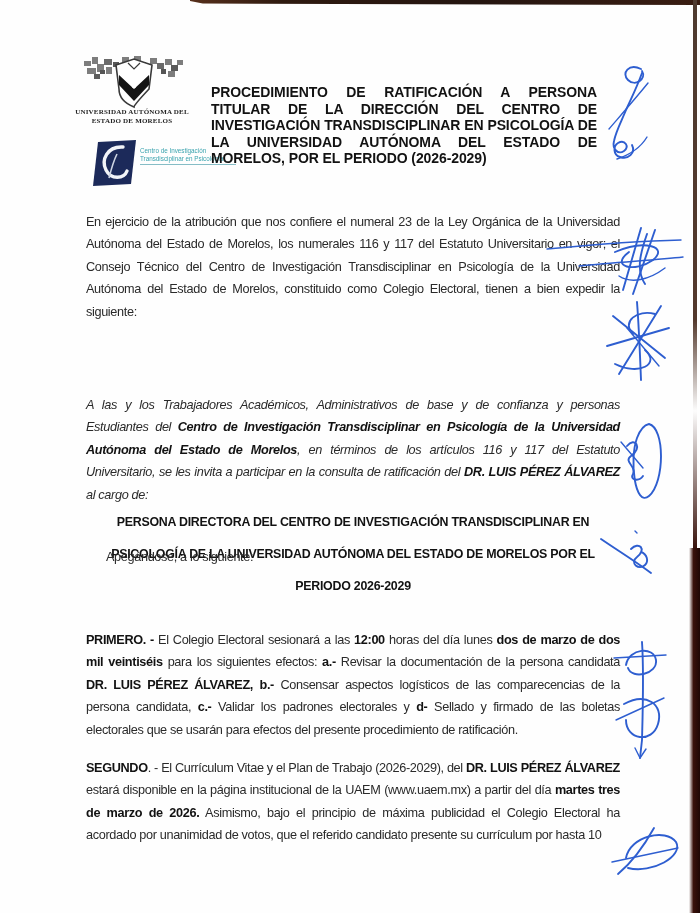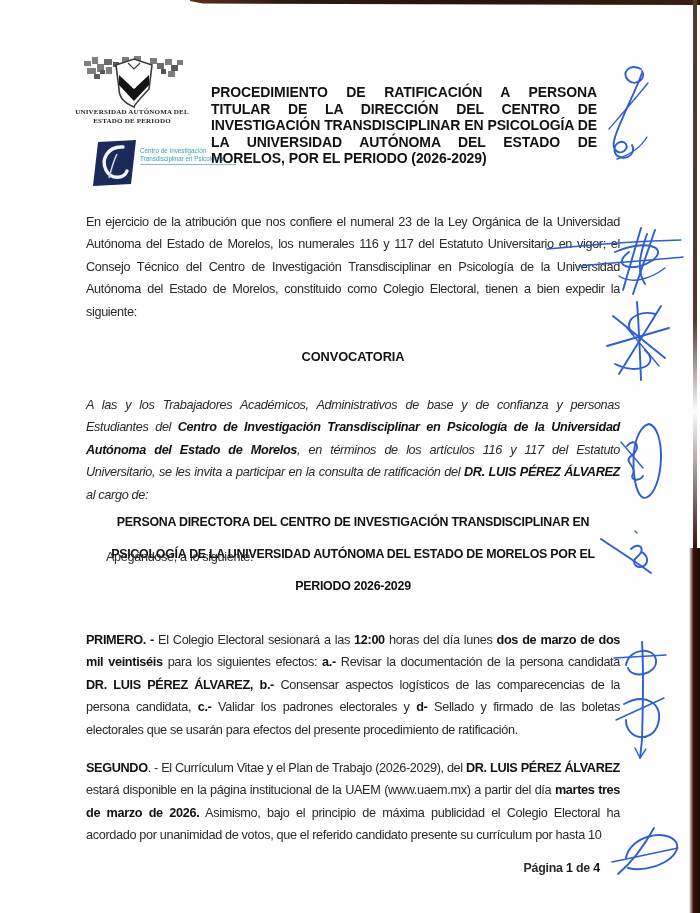--- a/index.html
+++ b/index.html
@@ -112,50 +112,48 @@
       <rect x="79" y="14" width="5" height="5" fill="#555"></rect>
         <rect x="18" y="15" width="5" height="4" fill="#555"></rect>
     </g>
     <path d="M34 10 L52 4 L70 10 L67 34 Q52 50 52 52 Q37 46 37 34 Z" fill="#ffffff" stroke="#3a3a3a" stroke-width="1.6"></path>
     <path d="M37 20 L52 34 L67 20 L67 30 L52 46 L37 30 Z" fill="#141414"></path>
     <circle cx="52" cy="31" r="2.2" fill="#ffffff"></circle>
     <path d="M46 8 L52 14 L58 8" stroke="#3a3a3a" stroke-width="1.2" fill="none"></path>
   </svg>
   <div class="logo-caption">
     <div>UNIVERSIDAD AUTÓNOMA DEL</div>
-    <div>ESTADO DE PERIODO</div>
+    <div>ESTADO DE MORELOS</div>
   </div>
 
   <svg class="citpsi-svg" width="44" height="46" viewBox="0 0 44 46">
     <path d="M5 2 L43 0 L38 44 L0 46 Z" fill="#1c2a5a"></path>
     <path d="M30 7 C14 6 8 20 13 30 C18 40 31 39 34 31" stroke="#f2f4f8" stroke-width="3.4" fill="none" stroke-linecap="round"></path>
     <path d="M24 14 C20 22 18 30 16 38" stroke="#cdd4e2" stroke-width="1.6" fill="none"></path>
   </svg>
   <div class="citpsi-text">
     <div>Centro de Investigación</div>
     <div>Transdisciplinar en Psicología</div>
   </div>
 
   <div class="doc-title">PROCEDIMIENTO DE RATIFICACIÓN A PERSONA TITULAR DE LA DIRECCIÓN DEL CENTRO DE INVESTIGACIÓN TRANSDISCIPLINAR EN PSICOLOGÍA DE LA UNIVERSIDAD AUTÓNOMA DEL ESTADO DE MORELOS, POR EL PERIODO (2026-2029)</div>
 
   <div id="para-intro" class="para"><span>En ejercicio de la atribución que nos confiere el numeral 23 de la Ley Orgánica de la Universidad Autónoma del Estado de Morelos, los numerales 116 y 117 del Estatuto Universitario en vigor; el Consejo Técnico del Centro de Investigación Transdisciplinar en Psicología de la Universidad Autónoma del Estado de Morelos, constituido como Colegio Electoral, tienen a bien expedir la siguiente:</span></div>
 
-  <div id="head-convocatoria" class="center-head">CONVOCATORIA</div>
 
   <div id="para-invitation" class="para"><span>A las y los Trabajadores Académicos, Administrativos de base y de confianza y personas Estudiantes del </span><span class="b">Centro de Investigación Transdisciplinar en Psicología de la Universidad Autónoma del Estado de Morelos</span><span>, en términos de los artículos 116 y 117 del Estatuto Universitario, se les invita a participar en la consulta de ratificación del </span><span class="b">DR. LUIS PÉREZ ÁLVAREZ</span><span> al cargo de:</span></div>
 
   <div id="head-position" class="center-head">PERSONA DIRECTORA DEL CENTRO DE INVESTIGACIÓN TRANSDISCIPLINAR EN PSICOLOGÍA DE LA UNIVERSIDAD AUTÓNOMA DEL ESTADO DE MORELOS POR EL PERIODO 2026-2029</div>
 
   <div id="para-apegandose" class="para">Apegándose, a lo siguiente:</div>
 
   <div id="para-primero" class="para"><span class="b">PRIMERO. -</span><span> El Colegio Electoral sesionará a las </span><span class="b">12:00</span><span> horas del día lunes </span><span class="b">dos de marzo de dos mil veintiséis</span><span> para los siguientes efectos: </span><span class="b">a.-</span><span> Revisar la documentación de la persona candidata </span><span class="b">DR. LUIS PÉREZ ÁLVAREZ, b.-</span><span> Consensar aspectos logísticos de las comparecencias de la persona candidata, </span><span class="b">c.-</span><span> Validar los padrones electorales y </span><span class="b">d-</span><span> Sellado y firmado de las boletas electorales que se usarán para efectos del presente procedimiento de ratificación.</span></div>
 
   <div id="para-segundo" class="para"><span class="b">SEGUNDO</span><span>. - El Currículum Vitae y el Plan de Trabajo (2026-2029), del </span><span class="b">DR. LUIS PÉREZ ÁLVAREZ</span><span> estará disponible en la página institucional de la UAEM (www.uaem.mx) a partir del día </span><span class="b">martes tres de marzo de 2026.</span><span>  Asimismo, bajo el principio de máxima publicidad el Colegio Electoral ha acordado por unanimidad de votos, que el referido candidato presente su currículum por hasta 10</span></div>
 
-  <div id="footer-page"><span>Página </span><span class="b">1</span><span> de </span><span class="b">4</span></div>
 
   <svg class="sig" style="left:601px;top:63px;" width="58" height="105" viewBox="0 0 58 105">
     <path d="M40 6 C28 0 20 10 27 17 C34 24 46 16 41 8"></path>
     <path d="M41 10 C36 24 30 36 25 47 C21 57 15 68 13 78 C11 86 17 92 23 88 C29 84 24 76 17 80 C12 83 12 92 19 94 C27 97 35 90 31 82"></path>
     <path class="thin" d="M8 66 C20 52 34 36 47 20"></path>
     <path class="thin" d="M16 96 C28 92 40 84 46 74"></path>
   </svg>
 
   <svg class="sig" style="left:545px;top:226px;" width="140" height="70" viewBox="0 0 140 70">
     <path class="thin" d="M2 23 C44 19 92 15 136 14"></path>

